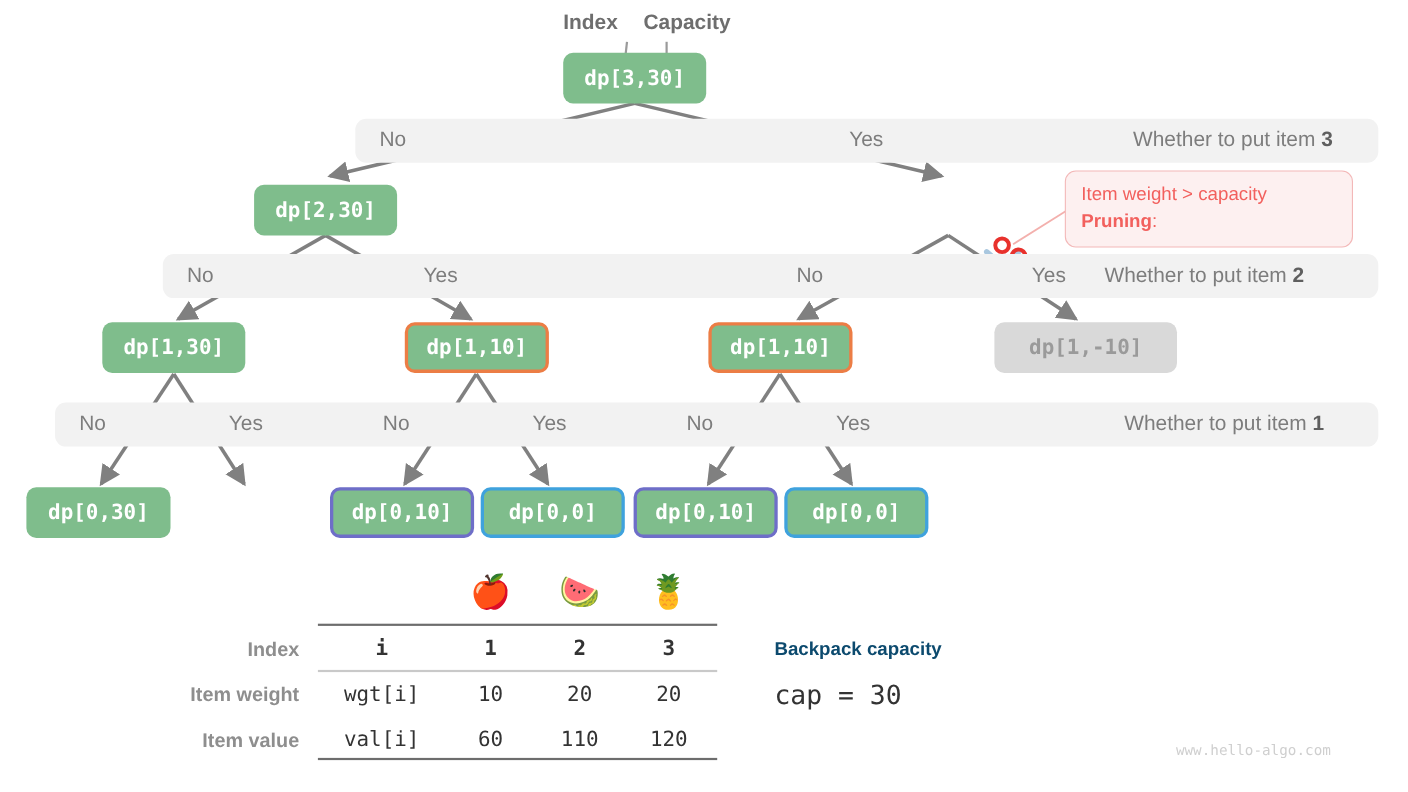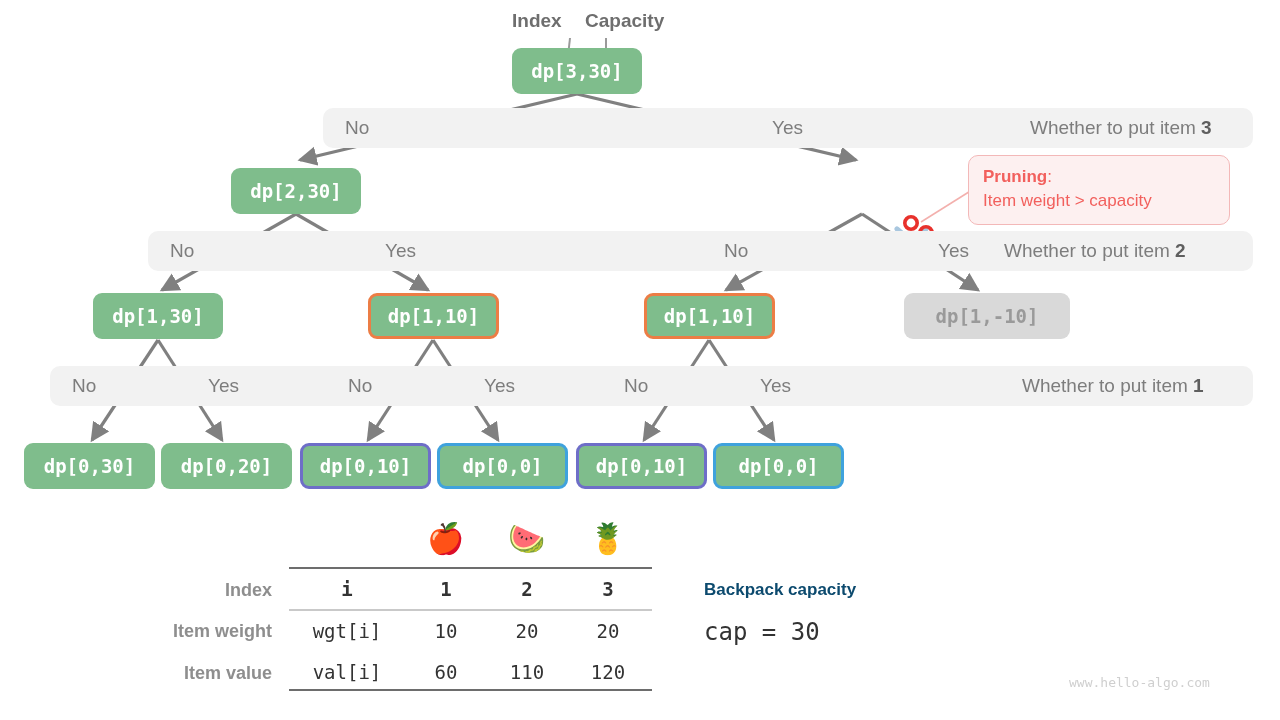--- a/index.html
+++ b/index.html
@@ -226,29 +226,28 @@
   <div class="node" style="left:512px; top:48px;  width:130px;text-align:right;">dp[3,30]</div>
 
   <div class="node" style="left:231px; top:168px; width:130px;">dp[2,30]</div>
 
   <div class="node" style="left:93px;  top:293px; width:130px;">dp[1,30]</div>
   <div class="node orange" style="left:368px; top:293px; width:131px;">dp[1,10]</div>
   <div class="node orange" style="left:644px; top:293px; width:131px;">dp[1,10]</div>
   <div class="node muted" style="left:904px; top:293px; width:166px;">dp[1,-10]</div>
 
   <div class="node" style="left:24px;  top:443px; width:131px;">dp[0,30]</div>
-  <div class="node" style="left:161px; top:443px; width:131px;">dp[0,20]</div>
   <div class="node purple" style="left:300px; top:443px; width:131px;">dp[0,10]</div>
   <div class="node blue" style="left:437px; top:443px; width:131px;">dp[0,0]</div>
   <div class="node purple" style="left:576px; top:443px; width:131px;">dp[0,10]</div>
   <div class="node blue" style="left:713px; top:443px; width:131px;">dp[0,0]</div>
 
   <div class="prune-box" style="left:968px; top:155px; width:262px;">
+    <div class="prune-line">Item weight &gt; capacity</div>
     <div class="prune-line"><b>Pruning</b><span>:</span></div>
-    <div class="prune-line">Item weight &gt; capacity</div>
   </div>
 
   <div class="fruit" style="left:424px; top:524px; width:44px;">🍎</div>
   <div class="fruit" style="left:505px; top:524px; width:44px;">🍉</div>
   <div class="fruit" style="left:586px; top:524px; width:44px;">🍍</div>
 
   <div class="rule" style="left:289px; top:567px; width:363px;"></div>
   <div class="rule thin" style="left:289px; top:609px; width:363px;"></div>
   <div class="rule" style="left:289px; top:689px; width:363px;"></div>
 

